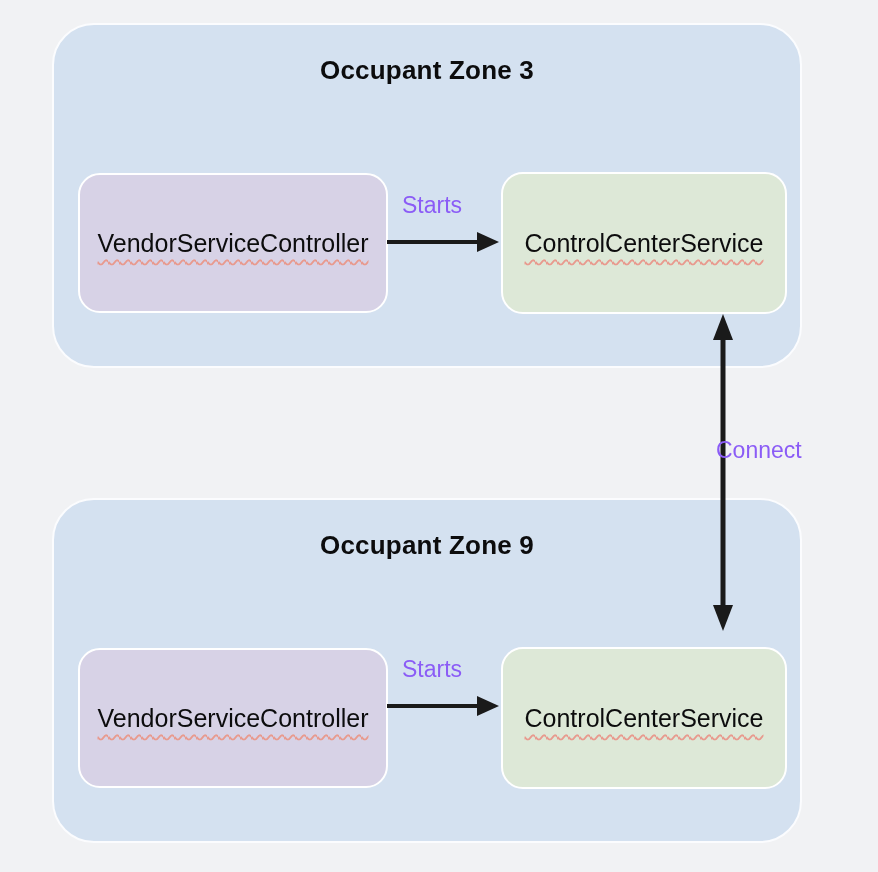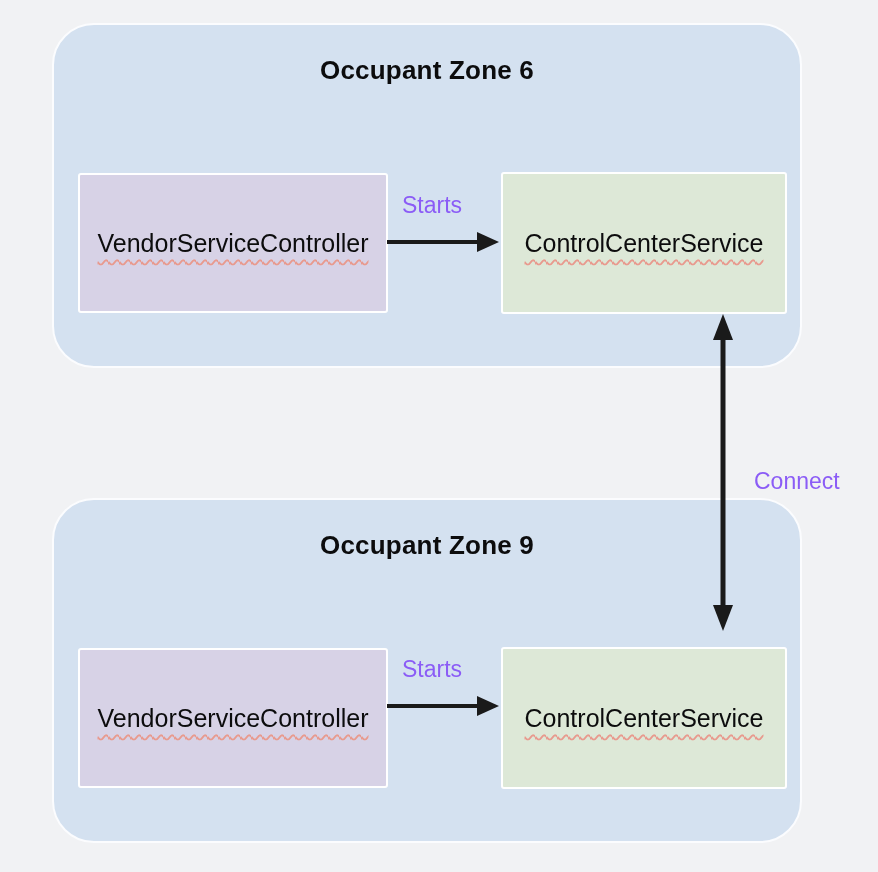--- a/index.html
+++ b/index.html
@@ -33,21 +33,21 @@
     font-weight: bold;
     color: #0c0c0d;
     letter-spacing: 0.2px;
   }
   .node {
     position: absolute;
     display: flex;
     align-items: center;
     justify-content: center;
     border: 2px solid #ffffff;
-    border-radius: 3px;
+    border-radius: 22px;
     font-size: 25px;
     color: #0c0c0d;
   }
   .node .node-label {
     text-decoration-line: underline;
     text-decoration-style: wavy;
     text-decoration-color: var(--spellcheck-underline, #e89a8e);
     text-decoration-thickness: 2px;
     text-underline-offset: 7px;
     white-space: nowrap;
@@ -68,38 +68,38 @@
     align-items: center;
   }
   .edge-label {
     position: absolute;
     font-size: 23px;
     color: #8b5cf6;
     white-space: nowrap;
   }
   .starts-label-1 { left: 402px; top: 192px; }
   .starts-label-2 { left: 402px; top: 656px; }
-  .connect-label  { left: 754px; top: 437px; margin-top: 31px; }
+  .connect-label  { left: 716px; top: 437px; }
   .arrow-layer {
     position: absolute;
     left: 0; top: 0;
     width: 878px;
     height: 872px;
     pointer-events: none;
   }
   .arrow-layer line    { stroke: var(--arrow, #1a1a1a); }
   .arrow-layer polygon { fill:   var(--arrow, #1a1a1a); }
 </style>
 </head>
 <body>
 
 <div class="canvas">
 
   <div class="zone zone-1">
-    <div class="zone-title">Occupant Zone 6</div>
+    <div class="zone-title">Occupant Zone 3</div>
     <div class="node vendor-node">
       <span class="node-label">VendorServiceController</span>
     </div>
     <div class="node control-node">
       <span class="node-label">ControlCenterService</span>
     </div>
   </div>
 
   <div class="zone zone-2">
     <div class="zone-title">Occupant Zone 9</div>

